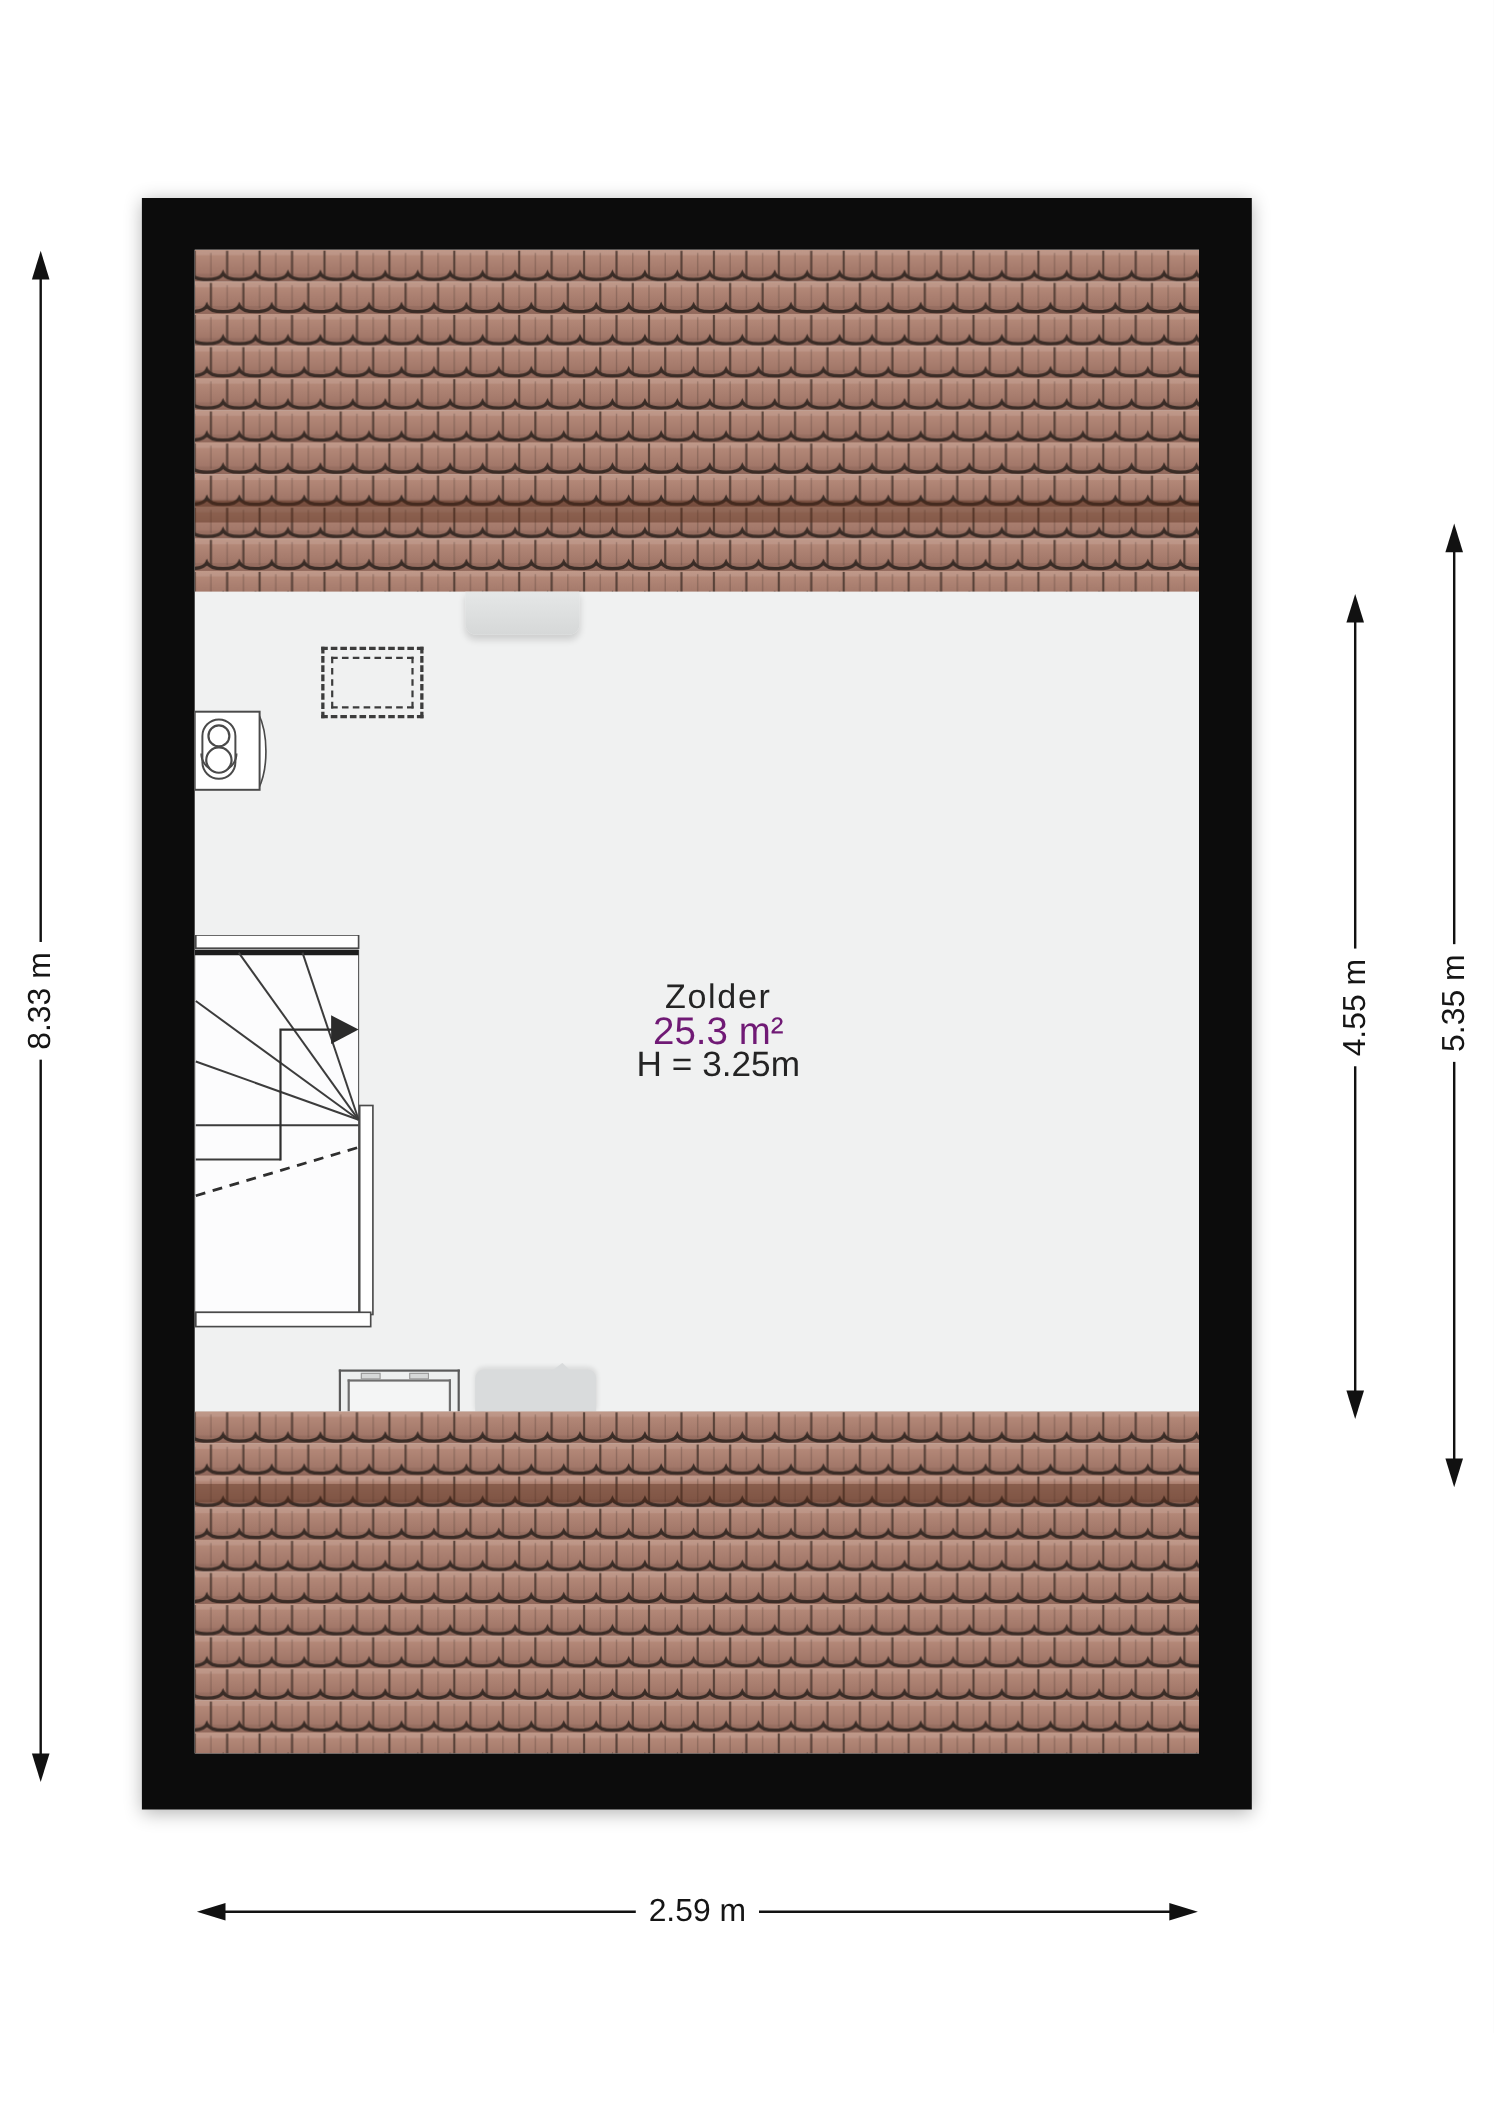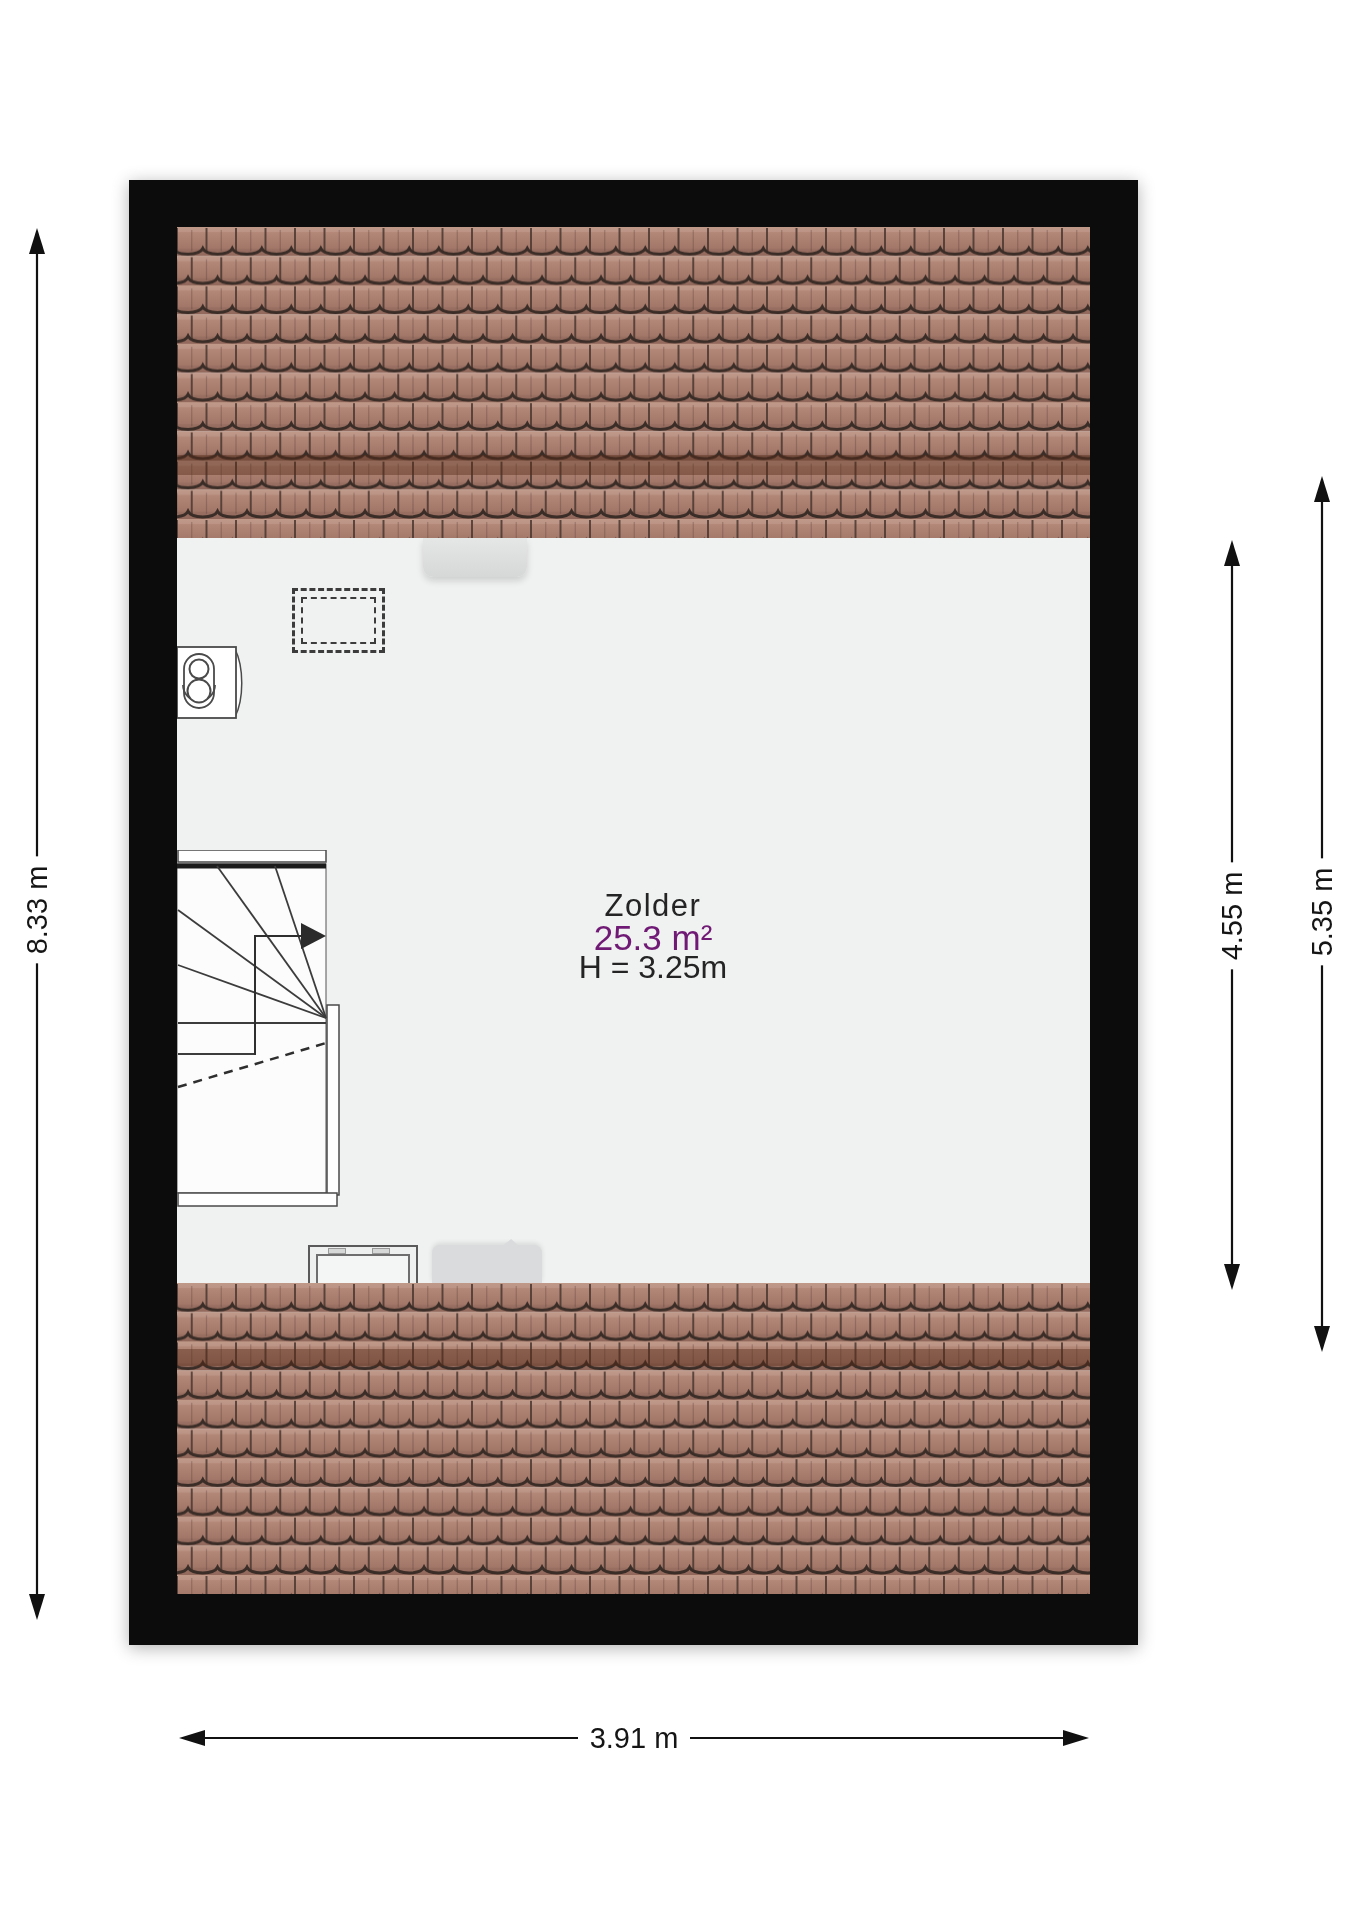--- a/index.html
+++ b/index.html
@@ -189,15 +189,15 @@
       <line x1="201" y1="1738" x2="578" y2="1738"></line>
       <line x1="690" y1="1738" x2="1067" y2="1738"></line>
       <polygon points="179,1738 205,1730 205,1746" stroke="none"></polygon>
       <polygon points="1089,1738 1063,1730 1063,1746" stroke="none"></polygon>
     </g>
   </svg>
 
   <div class="dim-label dim-vert" style="left:37px;top:910px">8.33 m</div>
   <div class="dim-label dim-vert" style="left:1232px;top:916px">4.55 m</div>
   <div class="dim-label dim-vert" style="left:1322px;top:912px">5.35 m</div>
-  <div class="dim-label dim-horz" style="left:634px;top:1738px">3.91 m</div>
+  <div class="dim-label dim-horz" style="left:634px;top:1738px">2.59 m</div>
 
 </div>
 
 </body></html>

